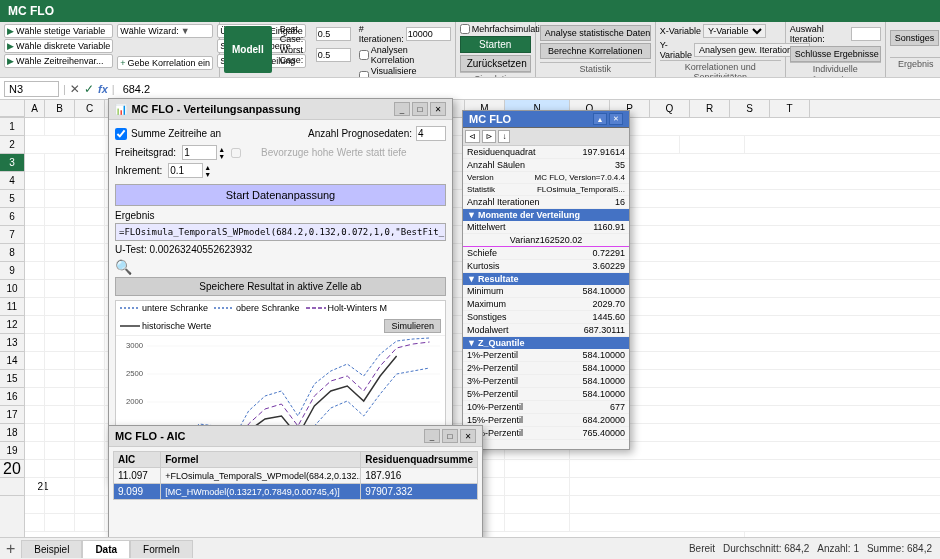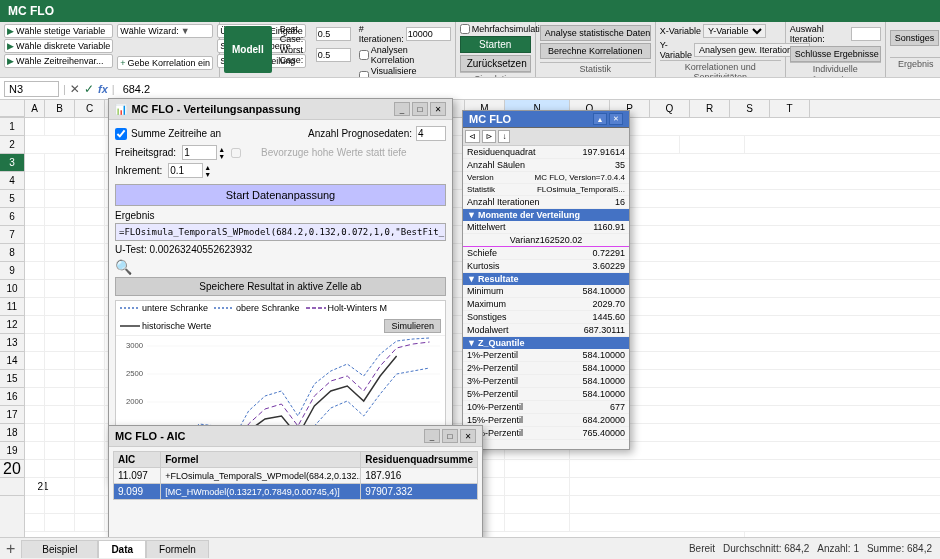--- a/index.html
+++ b/index.html
@@ -866,21 +866,21 @@
             </tr>
           </tbody>
       </table>
     </div>
   </div>
 </div>
 
 <div style="position:absolute; bottom:0; left:0; right:0; height:22px; background:#f0f0f0; border-top:1px solid #ccc; display:flex; align-items:center;">
   <button style="padding:0 6px; font-size:16px; cursor:pointer; color:#555; background:none; border:none; line-height:22px;">+</button>
   <div style="display:flex; gap:0;">
-    <div style="padding:3px 20px; border:1px solid #ccc; background:#e0e0e0; font-size:10px; cursor:pointer; border-bottom:none;">Beispiel</div>
+    <div style="padding:3px 12px; border:1px solid #ccc; background:#e0e0e0; font-size:10px; cursor:pointer; border-bottom:none;">Beispiel</div>
     <div style="padding:3px 12px; border:1px solid #ccc; background:white; font-size:10px; cursor:pointer; border-bottom:none; font-weight:bold;">Data</div>
     <div style="padding:3px 12px; border:1px solid #ccc; background:#e0e0e0; font-size:10px; cursor:pointer; border-bottom:none;">Formeln</div>
   </div>
   <div style="margin-left:auto; display:flex; gap:8px; padding-right:8px; font-size:10px; color:#333;">
     <span>Bereit</span>
     <span>Durchschnitt: 684,2</span>
     <span>Anzahl: 1</span>
     <span>Summe: 684,2</span>
   </div>
 </div>

